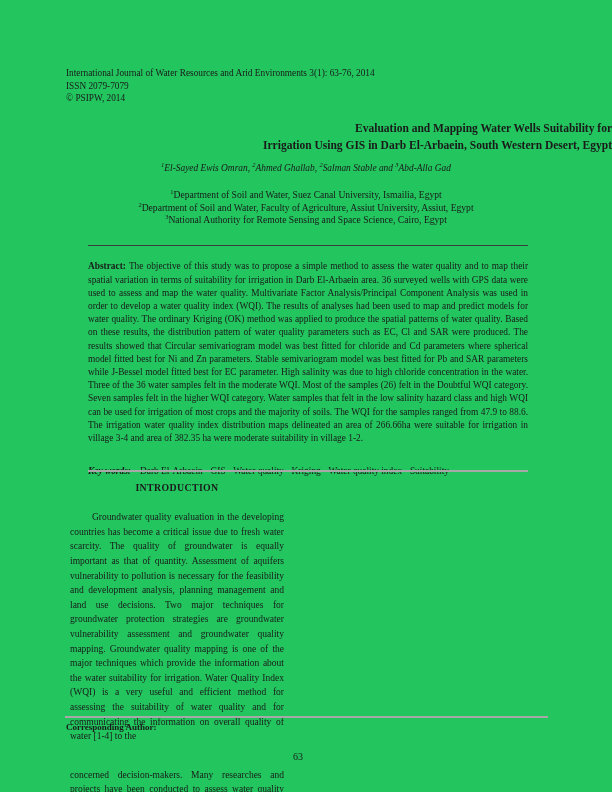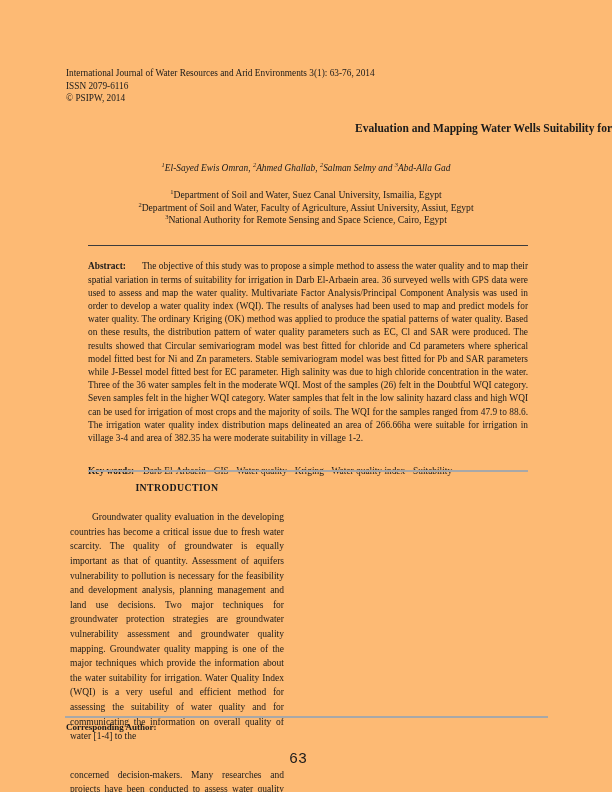--- a/index.html
+++ b/index.html
@@ -1,20 +1,20 @@
 <!DOCTYPE html>
 <html><head>
 <meta charset="utf-8">
 <style>
   html, body { margin: 0; padding: 0; background: #ffffff; }
   .page {
     position: relative;
     width: 612px;
     height: 792px;
-    background: #fdba74;
+    background: #22c55e;
     color: #1a1a1a;
     font-family: "Liberation Serif", serif;
     overflow: hidden;
   }
   
   .journal-header {
     position: absolute;
     left: 66px; top: 67px;
     font-size: 9.3px;
     line-height: 12.6px;
@@ -54,30 +54,30 @@
   
   .abstract {
     position: absolute;
     left: 88px; top: 251px;
     width: 440px;
     font-size: 9.35px;
     line-height: 13.2px;
     text-align: justify;
   }
   .abstract .label { font-weight: bold; }
-  .abstract .abs-text { margin-left: 16px; }
+  .abstract .abs-text { margin-left: 3px; }
   
   .keywords {
     position: absolute;
     left: 88px; top: 457px;
     width: 440px;
     font-size: 9.4px;
     white-space: nowrap;
   }
-  .keywords .label { font-weight: bold; }
+  .keywords .label { font-weight: bold; font-style: italic; }
   .keywords .kw-text { margin-left: 9px; }
   
   .columns {
     position: absolute;
     left: 62px; top: 481px;
     width: 480px;
     display: flex;
     gap: 8px;
     flex-direction: column;
   }
@@ -103,40 +103,40 @@
     width: 482px;
     display: flex;
     font-size: 9px;
     line-height: 12.6px;
   }
   .corresponding .label { font-weight: bold; white-space: nowrap; margin-right: 0; }
   .page-number {
     position: absolute;
     left: 0; right: 16px; top: 751px;
     text-align: center;
-    font-size: 15px;
-    font-family: Liberation Mono, monospace;
+    font-size: 10px;
   }
 </style>
 </head>
 <body>
 
 <div class="page">
 
   <div class="journal-header">
     <div>International Journal of Water Resources and Arid Environments 3(1): 63-76, 2014</div>
-    <div>ISSN 2079-6116</div>
+    <div>ISSN 2079-7079</div>
     <div>© PSIPW, 2014</div>
   </div>
 
   <div class="paper-title">
     <div>Evaluation and Mapping Water Wells Suitability for</div>
+    <div>Irrigation Using GIS in Darb El-Arbaein, South Western Desert, Egypt</div>
   </div>
 
-  <div class="author-line"><span><sup>1</sup><span>El-Sayed Ewis Omran, </span></span><span><sup>2</sup><span>Ahmed Ghallab, </span></span><span><sup>2</sup><span>Salman Selmy and </span></span><span><sup>3</sup><span>Abd-Alla Gad</span></span></div>
+  <div class="author-line"><span><sup>1</sup><span>El-Sayed Ewis Omran, </span></span><span><sup>2</sup><span>Ahmed Ghallab, </span></span><span><sup>2</sup><span>Salman Stable and </span></span><span><sup>3</sup><span>Abd-Alla Gad</span></span></div>
 
   <div class="affiliations">
     <div><sup>1</sup><span>Department of Soil and Water, Suez Canal University, Ismailia, Egypt</span></div>
     <div><sup>2</sup><span>Department of Soil and Water, Faculty of Agriculture, Assiut University, Assiut, Egypt</span></div>
     <div><sup>3</sup><span>National Authority for Remote Sensing and Space Science, Cairo, Egypt</span></div>
   </div>
 
   <hr class="rule rule-thin">
 
   <p class="abstract"><span class="label">Abstract:</span><span class="abs-text">The objective of this study was to propose a simple method to assess the water quality and to map their spatial variation in terms of suitability for irrigation in Darb El-Arbaein area. 36 surveyed wells with GPS data were used to assess and map the water quality. Multivariate Factor Analysis/Principal Component Analysis was used in order to develop a water quality index (WQI). The results of analyses had been used to map and predict models for water quality. The ordinary Kriging (OK) method was applied to produce the spatial patterns of water quality. Based on these results, the distribution pattern of water quality parameters such as EC, Cl and SAR were produced. The results showed that Circular semivariogram model was best fitted for chloride and Cd parameters where spherical model fitted best for Ni and Zn parameters. Stable semivariogram model was best fitted for Pb and SAR parameters while J-Bessel model fitted best for EC parameter. High salinity was due to high chloride concentration in the water. Three of the 36 water samples felt in the moderate WQI. Most of the samples (26) felt in the Doubtful WQI category. Seven samples felt in the higher WQI category. Water samples that felt in the low salinity hazard class and high WQI can be used for irrigation of most crops and the majority of soils. The WQI for the samples ranged from 47.9 to 88.6. The irrigation water quality index distribution maps delineated an area of 266.66ha were suitable for irrigation in village 3-4 and area of 382.35 ha were moderate suitability in village 1-2.</span></p>

